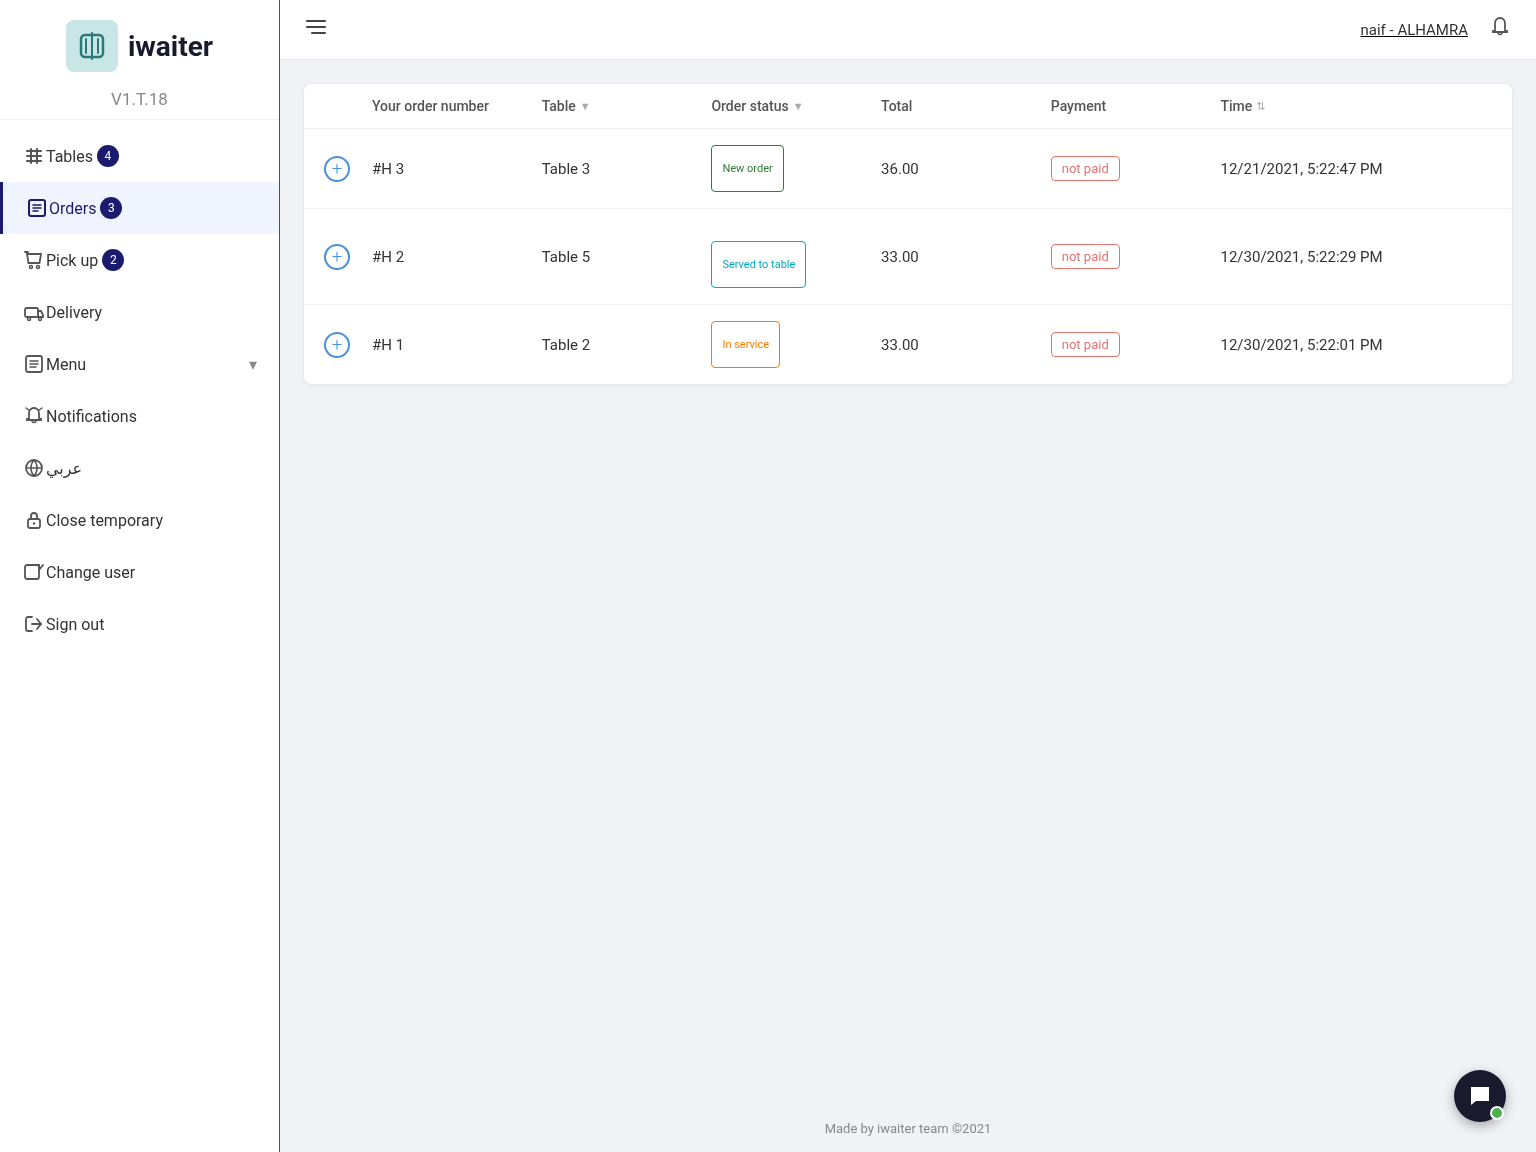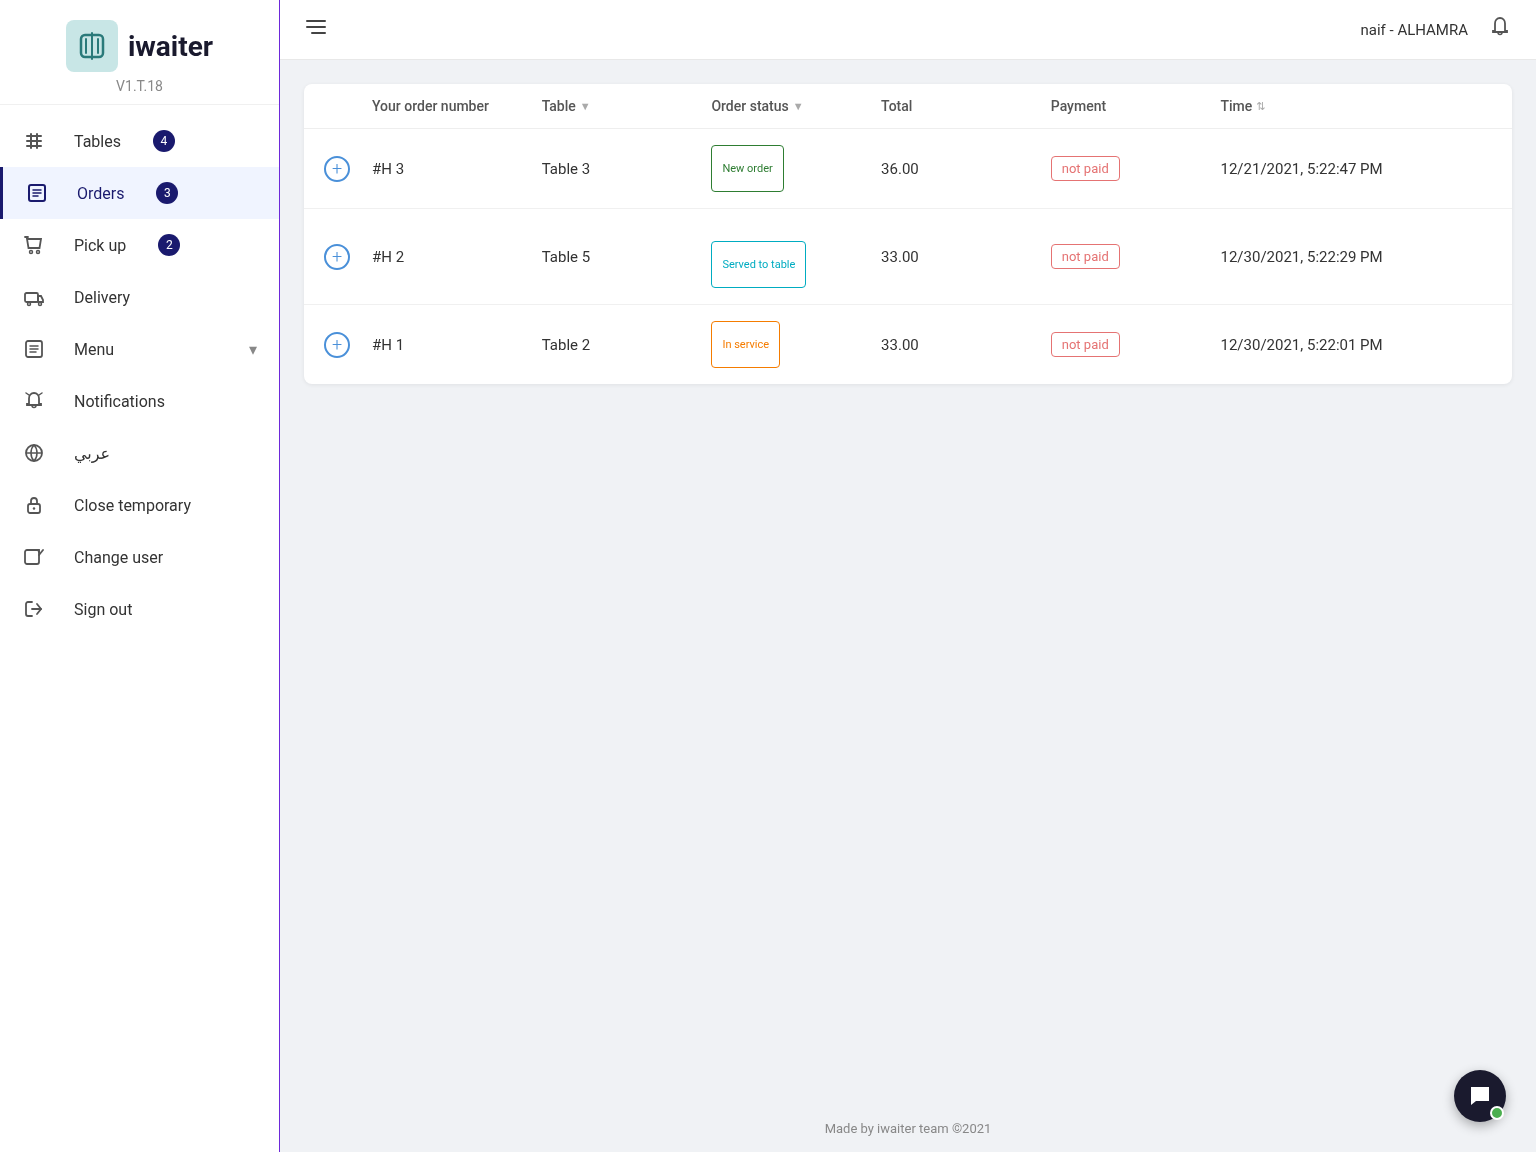--- a/index.html
+++ b/index.html
@@ -36,33 +36,33 @@
       align-items: center;
       justify-content: center;
     }
     .logo-icon svg { width: 30px; height: 30px; }
     .logo-text {
       font-size: 28px;
       font-weight: 700;
       color: #1a1a2e;
     }
     .logo-version {
-      font-size: 14px;
+      font-size: 17px;
       color: #888;
-      margin-top: 6px;
+      margin-top: 17px;
     }
 
     .sidebar-nav {
       flex: 1;
       padding: 10px 0;
     }
     .nav-item {
       display: flex;
       align-items: center;
-      gap: 28px;
+      gap: 0;
       padding: 14px 22px;
       cursor: pointer;
       color: #333;
       font-size: 16px;
       position: relative;
       transition: background 0.15s;
     }
     .nav-item.active {
       background: #f0f4ff;
       border-left: 3px solid #1a1a6e;
@@ -103,20 +103,21 @@
       overflow: hidden;
     }
     .topbar {
       background: #fff;
       border-bottom: 1px solid #e8e8e8;
       height: 60px;
       display: flex;
       align-items: center;
       padding: 16px 24px;
       justify-content: space-between;
+      text-decoration: underline;
     }
     .topbar-right {
       display: flex;
       align-items: center;
       gap: 20px;
       font-size: 15px;
       color: #333;
     }
     .bell-icon {
       font-size: 22px;

